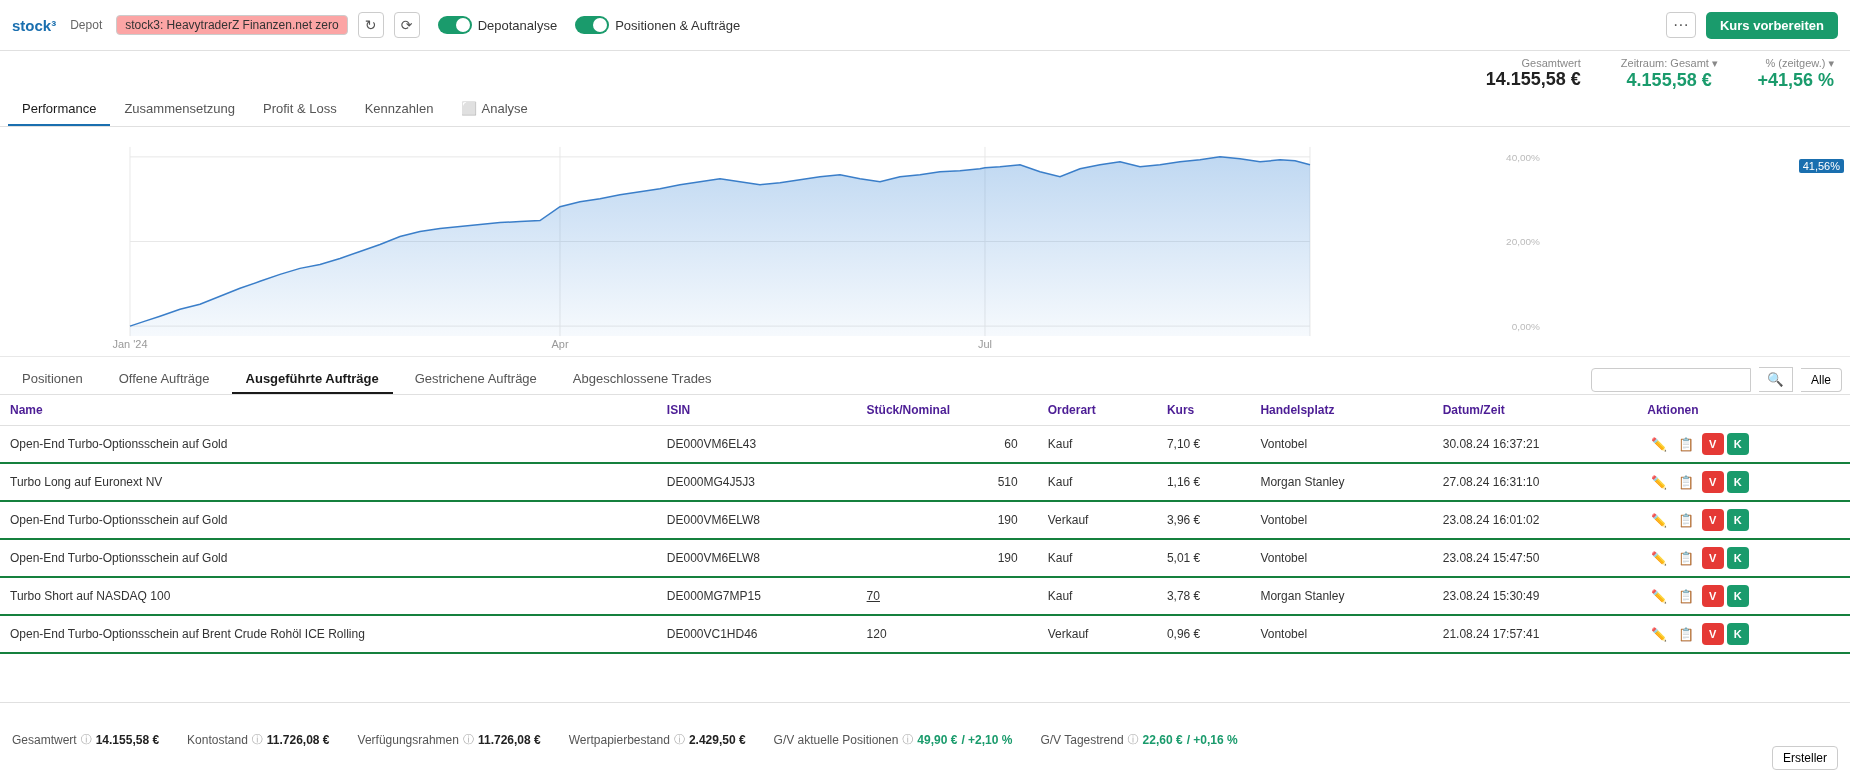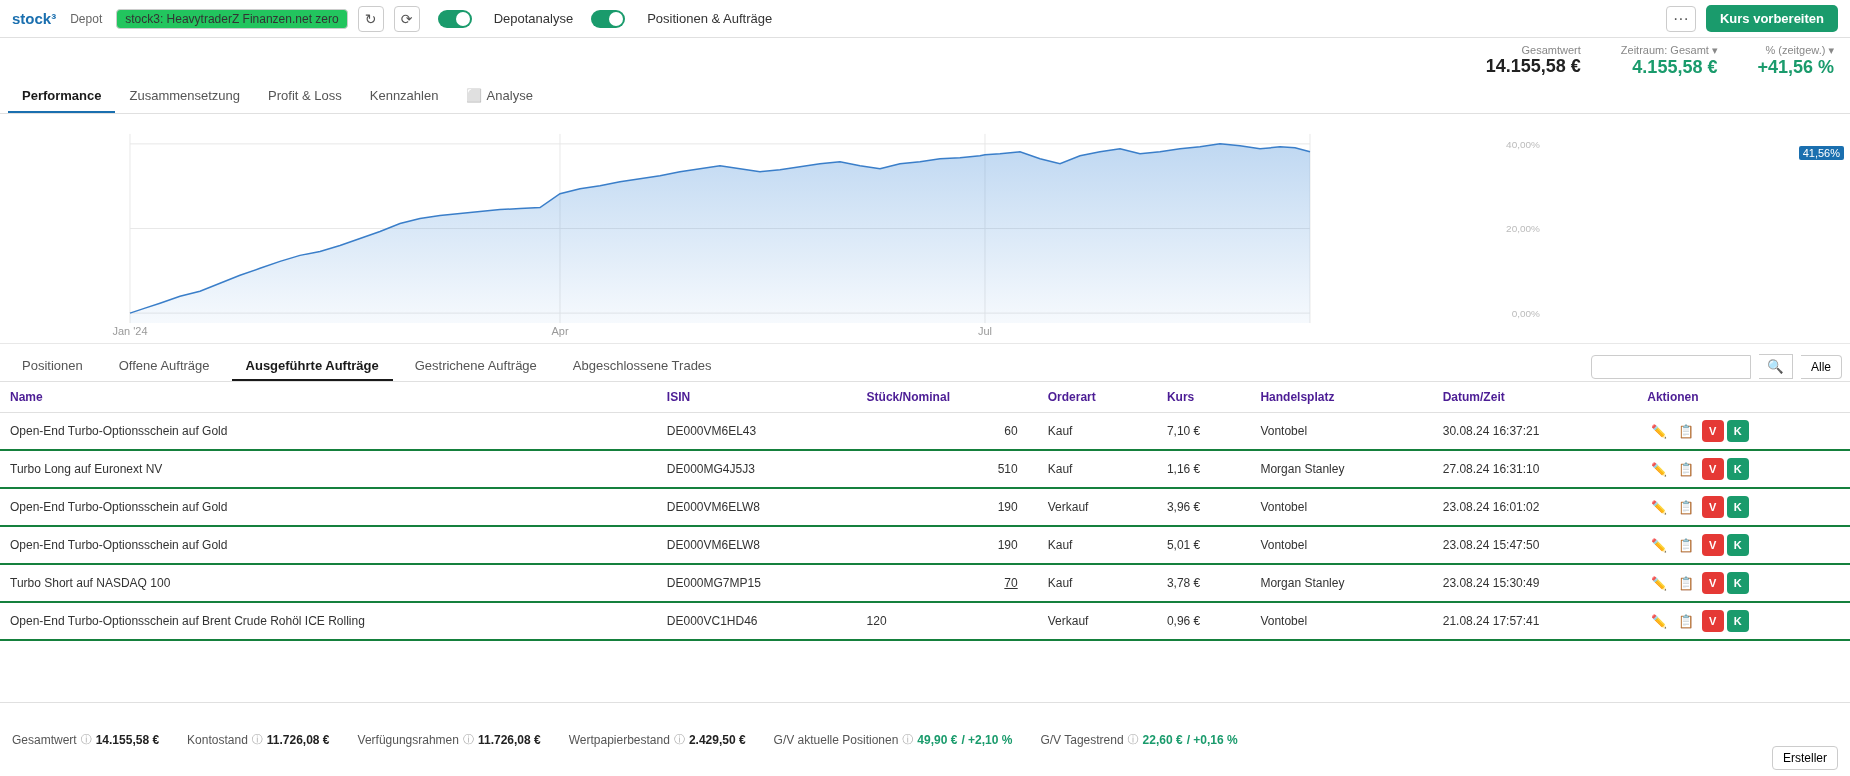--- a/index.html
+++ b/index.html
@@ -1,42 +1,42 @@
 <!DOCTYPE html>
 <html><head>
   <meta charset="utf-8">
   <style>
     * { box-sizing: border-box; margin: 0; padding: 0; }
     body { font-family: -apple-system, BlinkMacSystemFont, 'Segoe UI', Arial, sans-serif; font-size: 13px; background: #fff; color: #333; overflow-x: hidden; }
     
     
-    .topbar { display: flex; align-items: center; height: 38px; background: #fff; border-bottom: 1px solid #e0e0e0; padding: 0 12px; gap: 10px; }
+    .topbar { display: flex; align-items: center; height: 51px; background: #fff; border-bottom: 1px solid #e0e0e0; padding: 0 12px; gap: 10px; }
     .topbar-logo { font-weight: 700; font-size: 15px; color: #1a6faf; margin-right: 4px; }
     .topbar-depot { font-size: 12px; color: #666; margin-right: 4px; }
-    .topbar-account { background: #22c55e; border: 1px solid #ccc; border-radius: 4px; padding: 2px 8px; font-size: 12px; }
+    .topbar-account { background: #fca5a5; border: 1px solid #ccc; border-radius: 4px; padding: 2px 8px; font-size: 12px; }
     .topbar-icon-btn { background: none; border: 1px solid #ccc; border-radius: 4px; width: 26px; height: 26px; cursor: pointer; display: flex; align-items: center; justify-content: center; font-size: 14px; color: #555; }
-    .toggle-group { display: flex; align-items: center; gap: 22px; margin-left: 8px; }
+    .toggle-group { display: flex; align-items: center; gap: 6px; margin-left: 8px; }
     .toggle-switch { width: 34px; height: 18px; background: #1a9b6c; border-radius: 9px; position: relative; cursor: pointer; }
     .toggle-switch::after { content: ''; width: 14px; height: 14px; background: #fff; border-radius: 50%; position: absolute; top: 2px; right: 2px; }
     .topbar-spacer { flex: 1; }
     .topbar-dots { background: none; border: 1px solid #ccc; border-radius: 4px; width: 30px; height: 26px; cursor: pointer; font-size: 16px; color: #555; display: flex; align-items: center; justify-content: center; }
     .kauf-btn { background: #1a9b6c; color: #fff; border: none; border-radius: 5px; padding: 6px 14px; font-size: 13px; font-weight: 600; cursor: pointer; }
     
     
     .summary-bar { display: flex; justify-content: flex-end; align-items: flex-start; padding: 6px 16px 2px; gap: 40px; background: #fff; }
     .summary-item { text-align: right; }
     .summary-label { font-size: 11px; color: #888; }
     .summary-value { font-size: 18px; font-weight: 700; color: #222; }
-    .summary-value.green { color: #1a9b6c; }
+    .summary-value.green { color: #1a9b6c; text-align: center; }
     .summary-value.pos { color: #1a9b6c; }
     
     
     .nav-tabs { display: flex; align-items: center; padding: 0 8px; border-bottom: 1px solid #e0e0e0; background: #fff; gap: 0; }
     .nav-tab { padding: 8px 14px; font-size: 13px; color: #555; cursor: pointer; border-bottom: 2px solid transparent; white-space: nowrap; }
-    .nav-tab.active { color: #1a1a1a; border-bottom: 2px solid #1a6faf; font-weight: 700; }
+    .nav-tab.active { color: #1a1a1a; border-bottom: 2px solid #1a6faf; font-weight: 400; }
     .nav-analyse { display: flex; align-items: center; gap: 4px; }
     
     
     .chart-area { position: relative; height: 230px; background: #fff; border-bottom: 1px solid #e8e8e8; overflow: hidden; }
     .chart-svg { width: 100%; height: 100%; }
     .chart-label-right { position: absolute; right: 2px; top: 38%; font-size: 11px; color: #fff; background: #1a6faf; padding: 1px 4px; border-radius: 2px; }
     
     
     .subtabs { display: flex; align-items: center; padding: 8px 8px 0; border-bottom: 1px solid #e0e0e0; background: #fff; gap: 8px; }
     .subtab { padding: 6px 14px; font-size: 13px; color: #555; cursor: pointer; border-bottom: 2px solid transparent; white-space: nowrap; }
@@ -242,21 +242,21 @@
           <button class="action-btn-edit">✏️</button>
           <button class="action-btn-copy">📋</button>
           <span class="badge badge-v">V</span>
           <span class="badge badge-k">K</span>
         </div>
       </td>
     </tr>
         <tr>
       <td>Turbo Short auf NASDAQ 100</td>
       <td>DE000MG7MP15</td>
-      <td style="text-align:right;padding-right:20px;text-decoration:underline;">70</td>
+      <td style="padding-right:20px;text-decoration:underline;">70</td>
       <td>Kauf</td>
       <td>3,78 €</td>
       <td>Morgan Stanley</td>
       <td>23.08.24 15:30:49</td>
       <td>
         <div class="actions-cell">
           <button class="action-btn-edit">✏️</button>
           <button class="action-btn-copy">📋</button>
           <span class="badge badge-v">V</span>
           <span class="badge badge-k">K</span>

